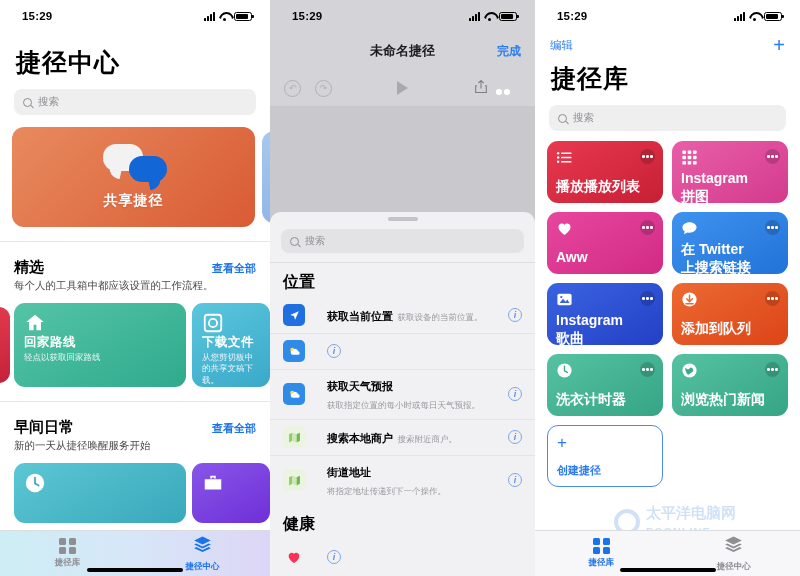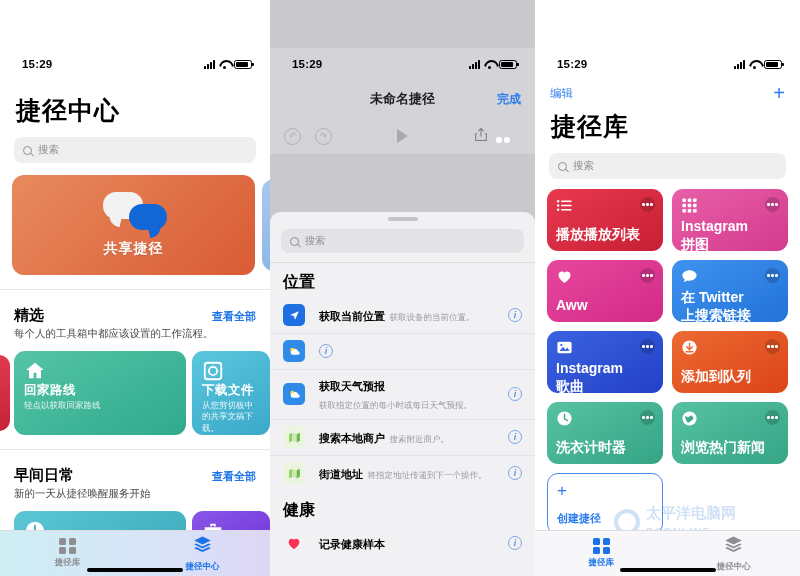--- a/index.html
+++ b/index.html
@@ -12,21 +12,21 @@
   .screens { display:flex; width:800px; height:576px; }
   .panel { position:relative; height:576px; overflow:hidden; background:#fff; }
   .p1 { width:270px; }
   .p2 { width:265px; background:#c9c9cd; }
   .p3 { width:265px; }
 
   
   .statusbar {
     height:32px; display:flex; align-items:center;
     justify-content:space-between; padding:0 18px 0 22px;
-    font-size:11.5px; font-weight:bold; color:#000;margin-top:48px;
+    font-size:11.5px; font-weight:bold; color:#000;
   }
   .sb-time { letter-spacing:.2px; }
   .sb-right { display:flex; align-items:center; gap:4px; }
   .sig { display:flex; align-items:flex-end; gap:1px; height:9px; }
   .sig i { width:2px; background:#000; border-radius:.5px; display:block; }
   .sig i:nth-child(1){height:3px}.sig i:nth-child(2){height:5px}
   .sig i:nth-child(3){height:7px}.sig i:nth-child(4){height:9px}
   .wifi { width:11px; height:9px; position:relative; }
   .wifi::before{
     content:""; position:absolute; left:0; top:0; width:11px; height:11px;
@@ -141,21 +141,21 @@
 
   .sheet { position:absolute; left:0; top:212px; width:100%; bottom:0;
            background:#f1f1f3; border-radius:11px 11px 0 0; }
   .grabber { width:30px;height:4px;background:#c3c3c8;border-radius:2px;margin:5px auto 0; }
   .sheet-search { margin:8px 11px 0; height:24px; background:#e3e3e6; border-radius:8px;
                   display:flex; align-items:center; gap:6px; padding:0 9px;
                   font-size:10px; color:#8e8e93; }
   .sheet-body { border-top:1px solid #dededf; margin-top:9px;
                 height:calc(100% - 58px); overflow:hidden; background:#f1f1f3; }
   .grp-title { font-size:16px; font-weight:bold; color:#000; padding:9px 13px 5px; }
-  .act { display:flex; align-items:center; gap:14px; padding:6px 13px 7px; }
+  .act { display:flex; align-items:center; gap:22px; padding:6px 13px 7px; }
   .act + .act { border-top:1px solid #e4e4e6; }
   .act-ico { width:22px;height:22px;border-radius:5px;flex:none;
              display:flex;align-items:center;justify-content:center; }
   .act-ico svg { width:13px;height:13px;fill:#fff; }
   .act-txt { flex:1; min-width:0; }
   .act-name { font-size:11px; font-weight:bold; color:#000; }
   .act-desc { font-size:8.5px; color:#9a9a9f; margin-top:1px;
               white-space:nowrap; overflow:hidden; text-overflow:ellipsis; }
   .info { width:14px;height:14px;border:1.2px solid #7aa7e8;border-radius:50%;
           color:#5b90e0;font-size:9px;font-weight:bold;flex:none;
@@ -426,23 +426,20 @@
         </div>
 
         <div class="grp-title">健康</div>
 
         <div class="act">
           <span class="act-ico" style="background:transparent">
             <svg viewBox="0 0 24 24" style="width:16px;height:16px">
                 <path d="M12 21s-8-5.2-8-10.3A4.7 4.7 0 0 1 12 7a4.7 4.7 0 0 1 8 3.7C20 15.8 12 21 12 21z" fill="#fc3158"></path>
               </svg>
           </span>
-          <span class="act-txt">
-            <span class="act-name">记录健康样本</span>
-          </span>
           <span class="info">i</span>
         </div>
       </div>
     </div>
   </div>
 
   <div class="panel p3">
     <div class="statusbar">
       <div class="sb-time">15:29</div>
       <div class="sb-right">

